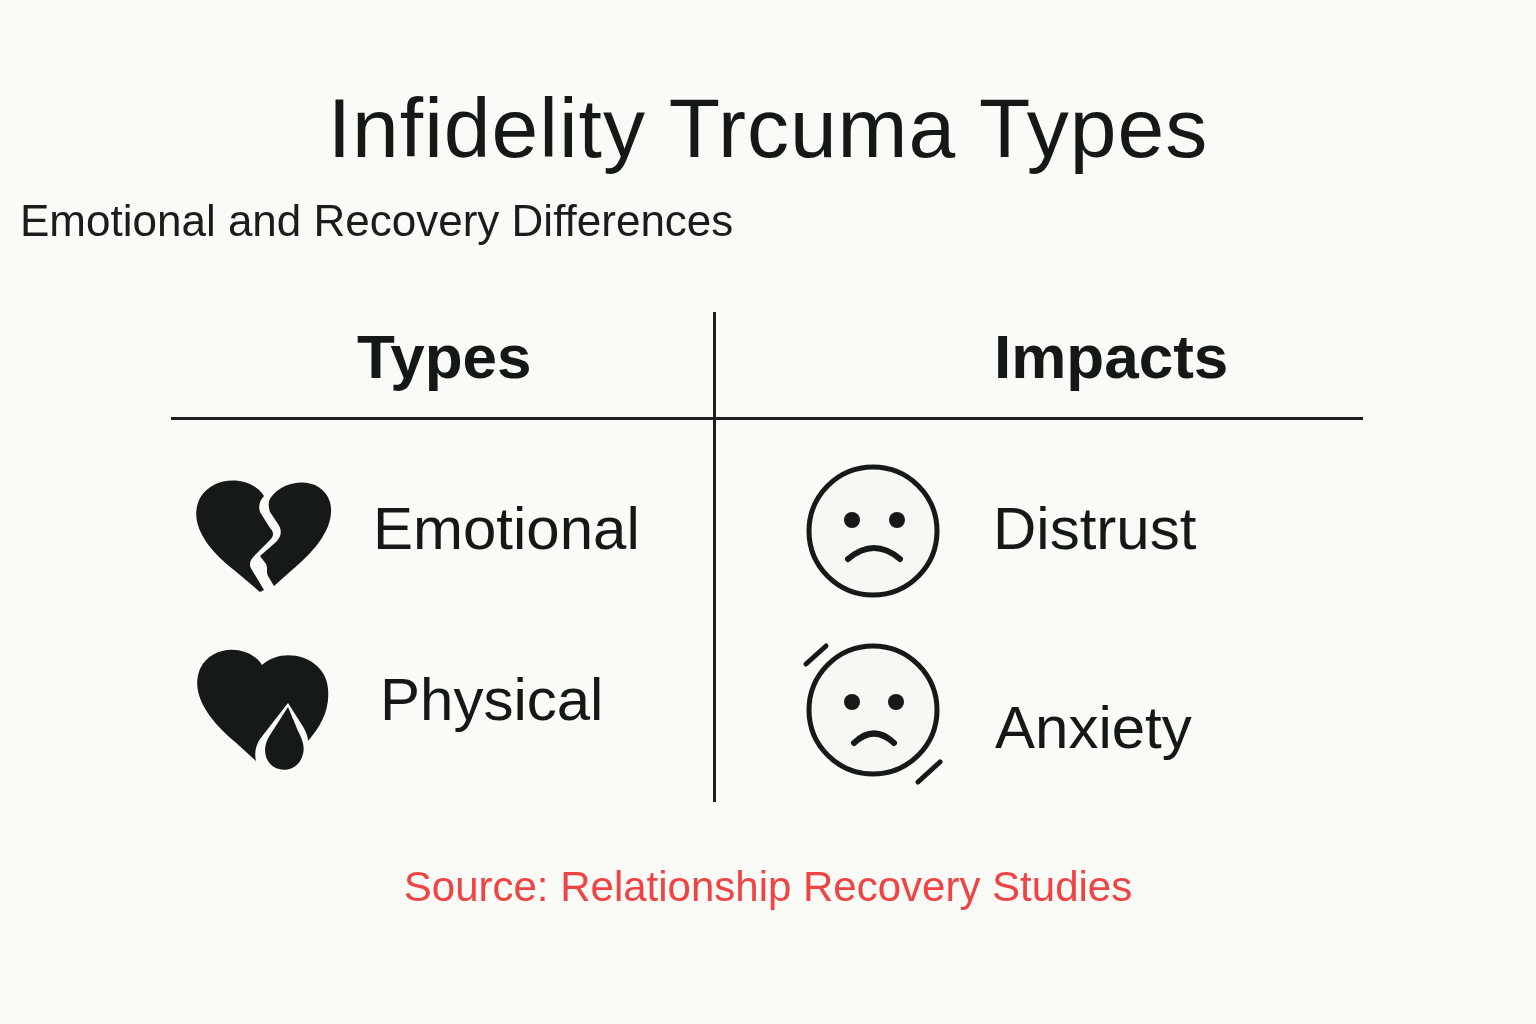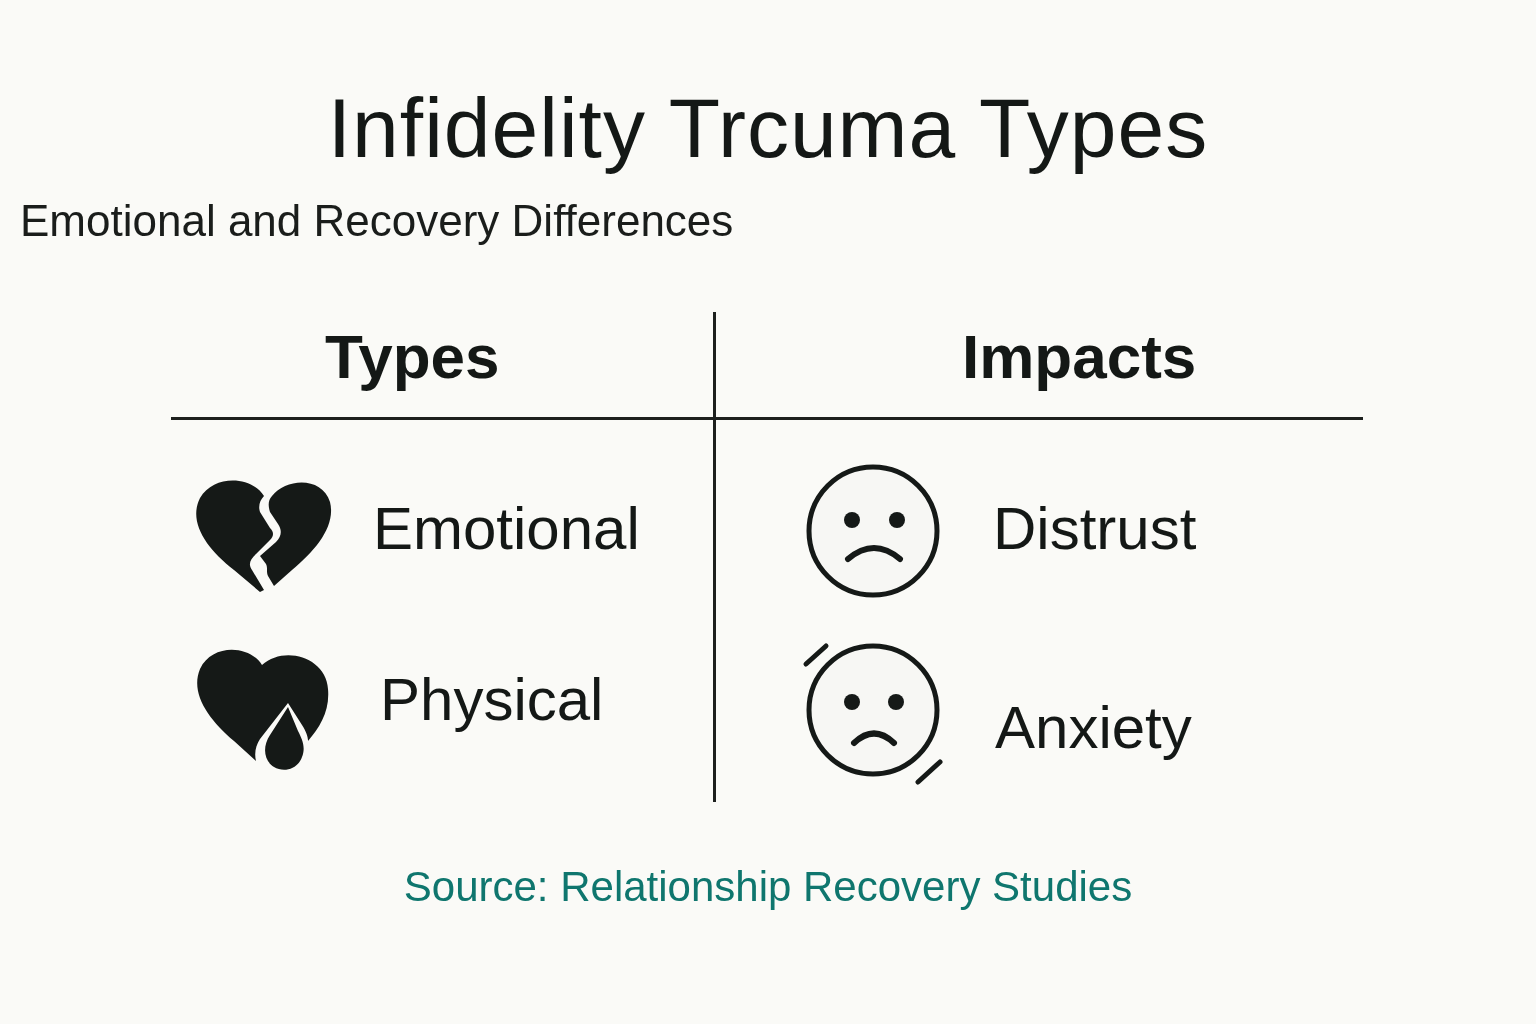--- a/index.html
+++ b/index.html
@@ -18,29 +18,29 @@
     position:absolute; left:0; top:196px; width:1268px; 
     font-size:44px; color:#1a1d1b; line-height:50px;margin-left:20px;
   }
   .vline {
     position:absolute; left:713px; top:312px; width:3px; height:490px; background:#1d201e;
   }
   .hline {
     position:absolute; left:171px; top:417px; width:1192px; height:3px; background:#1d201e;
   }
   .col-head {
-    position:absolute; top:322px; font-size:62px; font-weight:bold; line-height:70px; color:#141816;
+    position:absolute; top:322px; font-size:62px; font-weight:bold; line-height:70px; color:#141816;margin-left:32px;
   }
   .row-label {
     position:absolute; font-size:60px; font-weight:normal; line-height:70px; color:#141816;
   }
   .icon { position:absolute; }
   .source {
     position:absolute; left:0; top:862px; width:1536px; text-align:center;
-    font-size:42px; color:#0f766e; line-height:50px;
+    font-size:42px; color:#ef4444; line-height:50px;
   }
 </style>
 </head>
 <body>
 
 <div class="title">Infidelity Trcuma Types</div>
 <div class="subtitle">Emotional and Recovery Differences</div>
 
 <div class="vline"></div>
 <div class="hline"></div>

